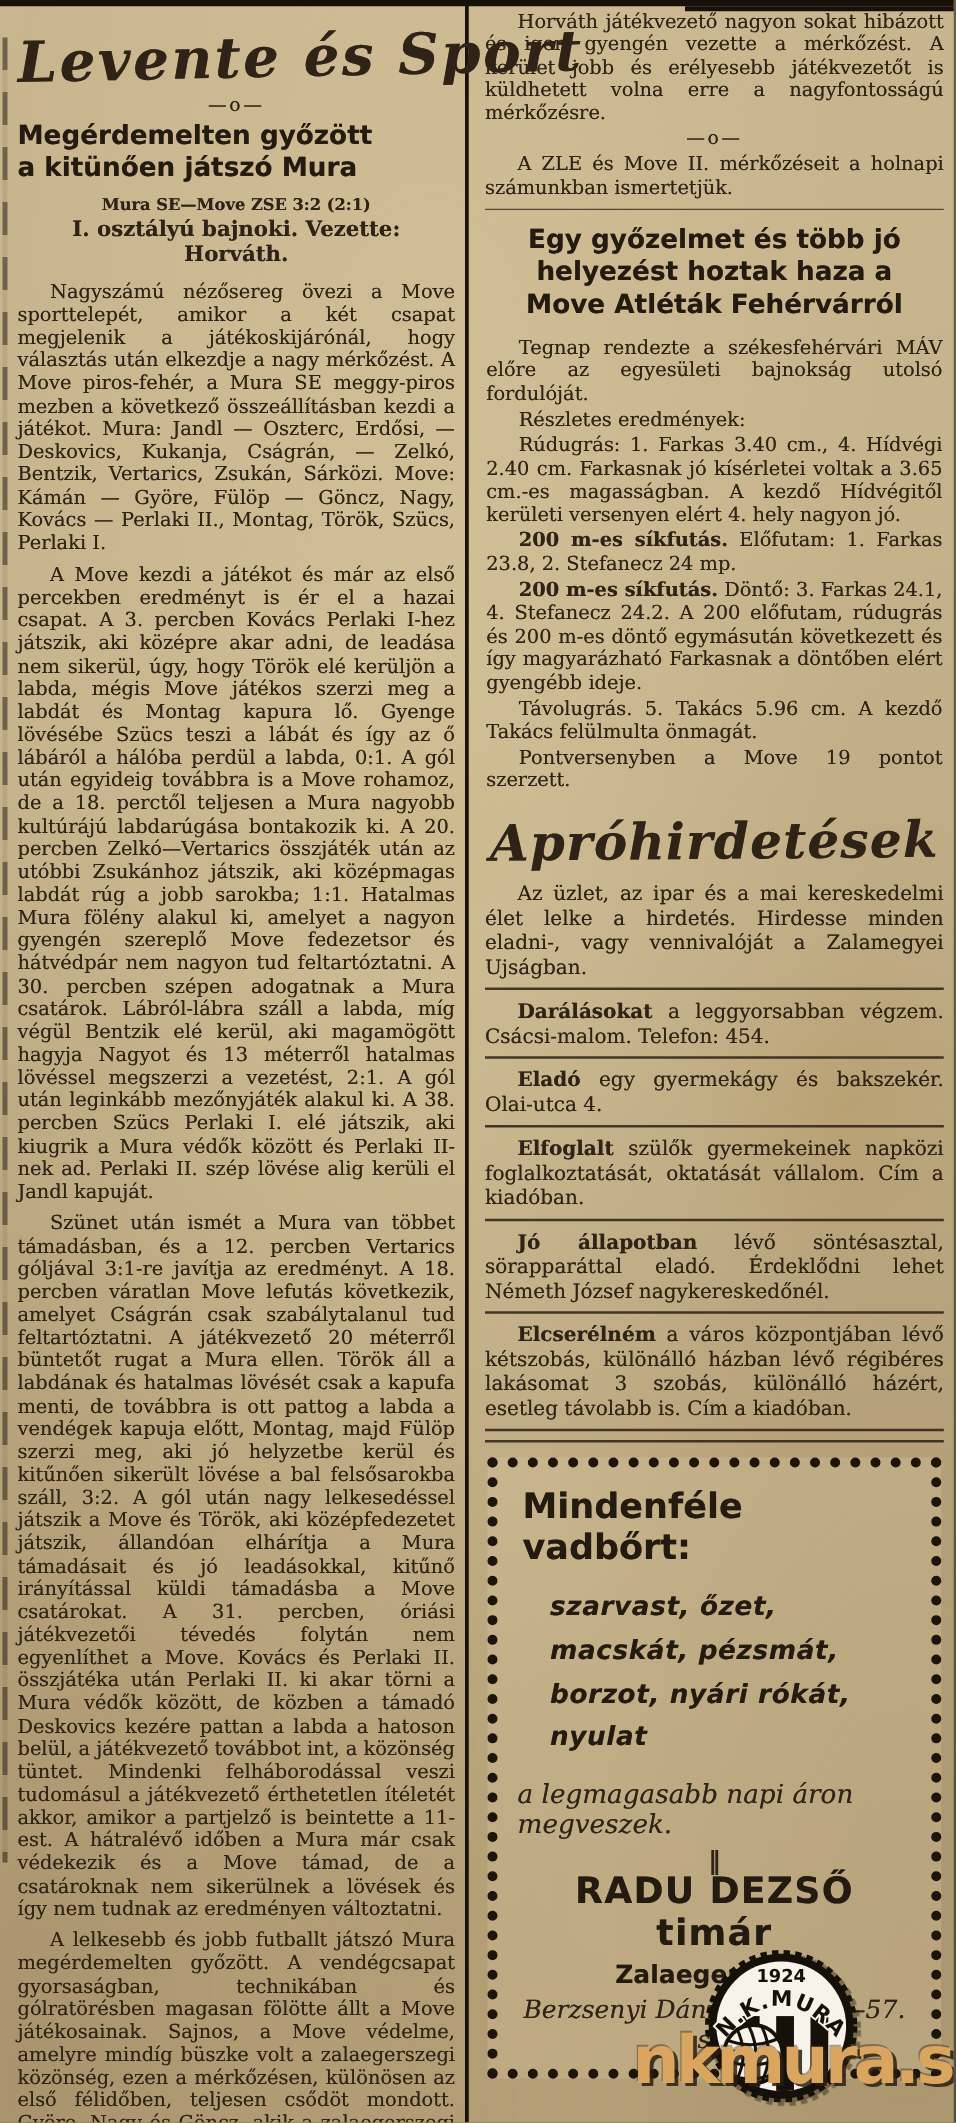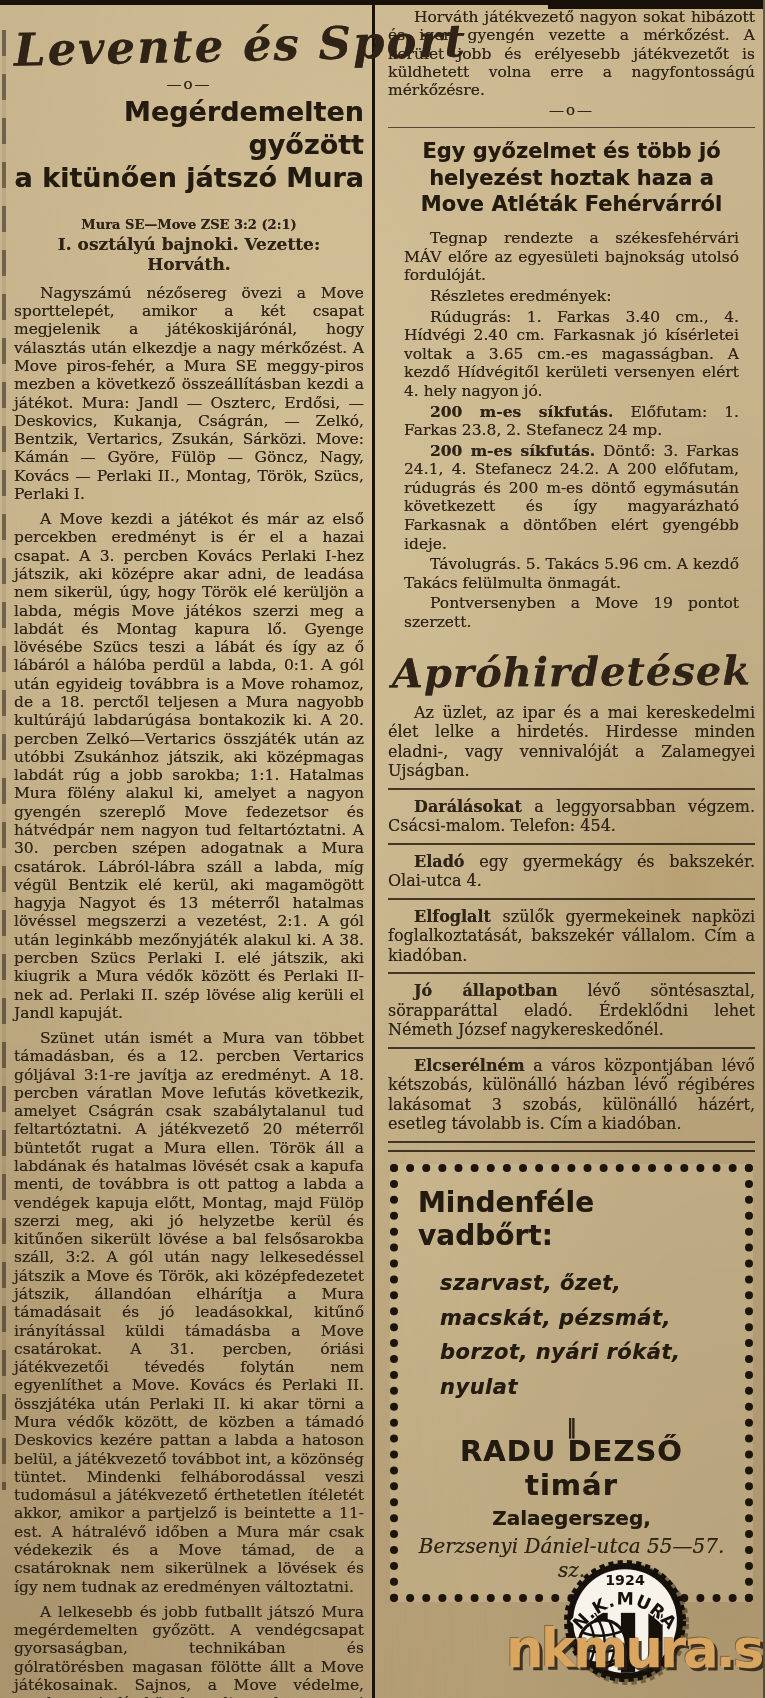--- a/index.html
+++ b/index.html
@@ -24,33 +24,33 @@
   #columns{display:flex;height:100%;}
   #col-left{width:372px;box-sizing:border-box;padding:14px 8px 0 14px;}
   #col-right{flex:1;box-sizing:border-box;border-left:3px solid #1a130b;padding:8px 8px 0 13px;}
   .ink{text-shadow:0 0 .5px rgba(43,32,20,.65);}
 
   
   .script-title{font-size:45px;font-weight:bold;font-style:italic;letter-spacing:2px;
     text-align:center;transform:rotate(-1.2deg);margin:6px 0 0;white-space:nowrap;}
   .o-divider{text-align:center;font-size:15px;letter-spacing:2px;margin:2px 0 3px;}
   .head-sans{font-family:"DejaVu Sans","Liberation Sans",sans-serif;font-weight:700;
-    text-align:right;font-size:27px;line-height:1.22;margin:0 0 22px;color:#241b10;}
+    text-align:left;font-size:21px;line-height:1.22;margin:0 0 10px;color:#241b10;}
   .match-line{text-align:center;font-weight:bold;font-size:13px;margin:4px 0 2px;}
   .league-line{text-align:center;font-weight:bold;font-size:17px;margin:0 0 10px;}
   .body-p{font-size:15.5px;line-height:1.18;text-align:justify;text-indent:26px;margin:0 0 7px;}
 
   
   .cont-p{font-size:15.5px;line-height:1.18;text-align:justify;margin:0 0 2px;}
   .cont-p.indent{text-indent:26px;}
   .rule{border:none;border-top:2px solid rgba(32,23,13,.8);margin:7px 0;}
   .rule-thin{border:none;border-top:1.5px solid rgba(32,23,13,.7);margin:8px 0 7px;}
   .ath-head{font-family:"DejaVu Sans","Liberation Sans",sans-serif;font-weight:700;
     text-align:center;font-size:21px;line-height:1.25;margin:10px 6px 12px;color:#241b10;}
-  .res-p{font-size:15.5px;line-height:1.2;text-align:justify;text-indent:26px;margin:0 16px 2px;}
+  .res-p{font-size:15.5px;line-height:1.2;text-align:justify;text-indent:26px;margin:0 1px 2px;}
   .res-lead-bold{font-weight:bold;}
   .apro-title{font-size:40px;font-weight:bold;font-style:italic;letter-spacing:1px;
     text-align:center;margin:16px 0 8px;transform:rotate(-.5deg);}
   .ad-p{font-size:16px;line-height:1.22;text-align:justify;text-indent:26px;margin:3px 0;}
   .ad-lead{font-weight:bold;}
   .ad-box{margin:12px 2px 10px;border:8px dotted #1d150c;padding:14px 12px 12px;
     background:rgba(222,206,168,.25);}
   .fur-head{font-family:"DejaVu Sans","Liberation Sans",sans-serif;font-weight:700;
     font-size:28px;margin:0 0 14px;padding-left:8px;color:#241b10;}
   .fur-items{font-family:"DejaVu Sans","Liberation Sans",sans-serif;font-weight:700;
@@ -92,20 +92,21 @@
       <div class="league-line">I. osztályú bajnoki. Vezette: Horváth.</div>
       <p class="body-p">Nagyszámú nézősereg övezi a Move sporttelepét, amikor a két csapat megjelenik a játékoskijárónál, hogy választás után elkezdje a nagy mérkőzést. A Move piros-fehér, a Mura SE meggy-piros mezben a következő összeállításban kezdi a játékot. Mura: Jandl — Oszterc, Erdősi, — Deskovics, Kukanja, Cságrán, — Zelkó, Bentzik, Vertarics, Zsukán, Sárközi. Move: Kámán — Györe, Fülöp — Göncz, Nagy, Kovács — Perlaki II., Montag, Török, Szücs, Perlaki I.</p>
       <p class="body-p">A Move kezdi a játékot és már az első percekben eredményt is ér el a hazai csapat. A 3. percben Kovács Perlaki I-hez játszik, aki középre akar adni, de leadása nem sikerül, úgy, hogy Török elé kerüljön a labda, mégis Move játékos szerzi meg a labdát és Montag kapura lő. Gyenge lövésébe Szücs teszi a lábát és így az ő lábáról a hálóba perdül a labda, 0:1. A gól után egyideig továbbra is a Move rohamoz, de a 18. perctől teljesen a Mura nagyobb kultúrájú labdarúgása bontakozik ki. A 20. percben Zelkó—Vertarics összjáték után az utóbbi Zsukánhoz játszik, aki középmagas labdát rúg a jobb sarokba; 1:1. Hatalmas Mura fölény alakul ki, amelyet a nagyon gyengén szereplő Move fedezetsor és hátvédpár nem nagyon tud feltartóztatni. A 30. percben szépen adogatnak a Mura csatárok. Lábról-lábra száll a labda, míg végül Bentzik elé kerül, aki magamögött hagyja Nagyot és 13 méterről hatalmas lövéssel megszerzi a vezetést, 2:1. A gól után leginkább mezőnyjáték alakul ki. A 38. percben Szücs Perlaki I. elé játszik, aki kiugrik a Mura védők között és Perlaki II-nek ad. Perlaki II. szép lövése alig kerüli el Jandl kapuját.</p>
       <p class="body-p">Szünet után ismét a Mura van többet támadásban, és a 12. percben Vertarics góljával 3:1-re javítja az eredményt. A 18. percben váratlan Move lefutás következik, amelyet Cságrán csak szabálytalanul tud feltartóztatni. A játékvezető 20 méterről büntetőt rugat a Mura ellen. Török áll a labdának és hatalmas lövését csak a kapufa menti, de továbbra is ott pattog a labda a vendégek kapuja előtt, Montag, majd Fülöp szerzi meg, aki jó helyzetbe kerül és kitűnően sikerült lövése a bal felsősarokba száll, 3:2. A gól után nagy lelkesedéssel játszik a Move és Török, aki középfedezetet játszik, állandóan elhárítja a Mura támadásait és jó leadásokkal, kitűnő irányítással küldi támadásba a Move csatárokat. A 31. percben, óriási játékvezetői tévedés folytán nem egyenlíthet a Move. Kovács és Perlaki II. összjátéka után Perlaki II. ki akar törni a Mura védők között, de közben a támadó Deskovics kezére pattan a labda a hatoson belül, a játékvezető továbbot int, a közönség tüntet. Mindenki felháborodással veszi tudomásul a játékvezető érthetetlen ítéletét akkor, amikor a partjelző is beintette a 11-est. A hátralévő időben a Mura már csak védekezik és a Move támad, de a csatároknak nem sikerülnek a lövések és így nem tudnak az eredményen változtatni.</p>
       <p class="body-p">A lelkesebb és jobb futballt játszó Mura megérdemelten győzött. A vendégcsapat gyorsaságban, technikában és gólratörésben magasan fölötte állt a Move játékosainak. Sajnos, a Move védelme, amelyre mindíg büszke volt a zalaegerszegi közönség, ezen a mérkőzésen, különösen az első félidőben, teljesen csődöt mondott. Györe, Nagy és Göncz, akik a zalaegerszegi labdarúgásnak legjobbjai, ezen a mérkőzésen minősíthetetlenül gyengén szerepeltek. A Move csapatából csak Török és Perlaki II. játéka dícsérhető, míg a vendégcsapatból minden egyes játékost meg kell dícsérnünk és meg kell állapítanunk, hogy a kerületi első osztály bajnokságának várományosaként csak a Mura SE kitűnő csapatát tudjuk elképzelni. A mérkőzés után a vendégek jó hangulatban, két értékes ponttal és</p>
     </div>
 
     <div id="col-right" class="ink">
       <p class="cont-p indent">Horváth játékvezető nagyon sokat hibázott és igen gyengén vezette a mérkőzést. A kerület jobb és erélyesebb játékvezetőt is küldhetett volna erre a nagyfontosságú mérkőzésre.</p>
       <div class="o-divider">—o—</div>
+      <p class="cont-p indent">A ZLE és Move II. mérkőzéseit a holnapi számunkban ismertetjük.</p>
 
       <hr class="rule-thin">
 
       <div class="ath-head">Egy győzelmet és több jó helyezést hoztak haza a Move Atléták Fehérvárról</div>
       <p class="res-p">Tegnap rendezte a székesfehérvári MÁV előre az egyesületi bajnokság utolsó fordulóját.</p>
       <p class="res-p">Részletes eredmények:</p>
       <p class="res-p">
         <span>Rúdugrás:</span><span> 1. Farkas 3.40 cm., 4. Hídvégi 2.40 cm. Farkasnak jó kísérletei voltak a 3.65 cm.-es magasságban. A kezdő Hídvégitől kerületi versenyen elért 4. hely nagyon jó.</span>
       </p>
       <p class="res-p">
@@ -127,36 +128,37 @@
       <hr class="rule">
       <p class="ad-p">
         <span class="ad-lead">Darálásokat</span><span> a leggyorsabban végzem. Csácsi-malom. Telefon: 454.</span>
       </p>
       <hr class="rule">
       <p class="ad-p">
         <span class="ad-lead">Eladó</span><span> egy gyermekágy és bakszekér. Olai-utca 4.</span>
       </p>
       <hr class="rule">
       <p class="ad-p">
-        <span class="ad-lead">Elfoglalt</span><span> szülők gyermekeinek napközi foglalkoztatását, bakszekér vállalom. Cím a kiadóban.</span>
+        <span class="ad-lead">Elfoglalt</span><span> szülők gyermekeinek napközi foglalkoztatását, oktatását vállalom. Cím a kiadóban.</span>
       </p>
       <hr class="rule">
       <p class="ad-p">
         <span class="ad-lead">Jó állapotban</span><span> lévő söntésasztal, sörapparáttal eladó. Érdeklődni lehet Németh József nagykereskedőnél.</span>
       </p>
       <hr class="rule">
       <p class="ad-p">
         <span class="ad-lead">Elcserélném</span><span> a város központjában lévő kétszobás, különálló házban lévő régibéres lakásomat 3 szobás, különálló házért, esetleg távolabb is. Cím a kiadóban.</span>
       </p>
       <hr class="rule">
       <hr class="rule">
 
       <div class="ad-box">
         <div class="fur-head">Mindenféle vadbőrt:</div>
         <div class="fur-items">szarvast, őzet, macskát, pézsmát, borzot, nyári rókát, nyulat</div>
+        <div class="fur-price">a legmagasabb napi áron megveszek.</div>
         <div class="fur-mark">‖</div>
         <div class="fur-name">RADU DEZSŐ timár</div>
         <div class="fur-city">Zalaegerszeg,</div>
         <div class="fur-addr">Berzsenyi Dániel-utca 55—57. sz.</div>
       </div>
 
     </div>
   </div>
 
   <div id="wm-logo">

